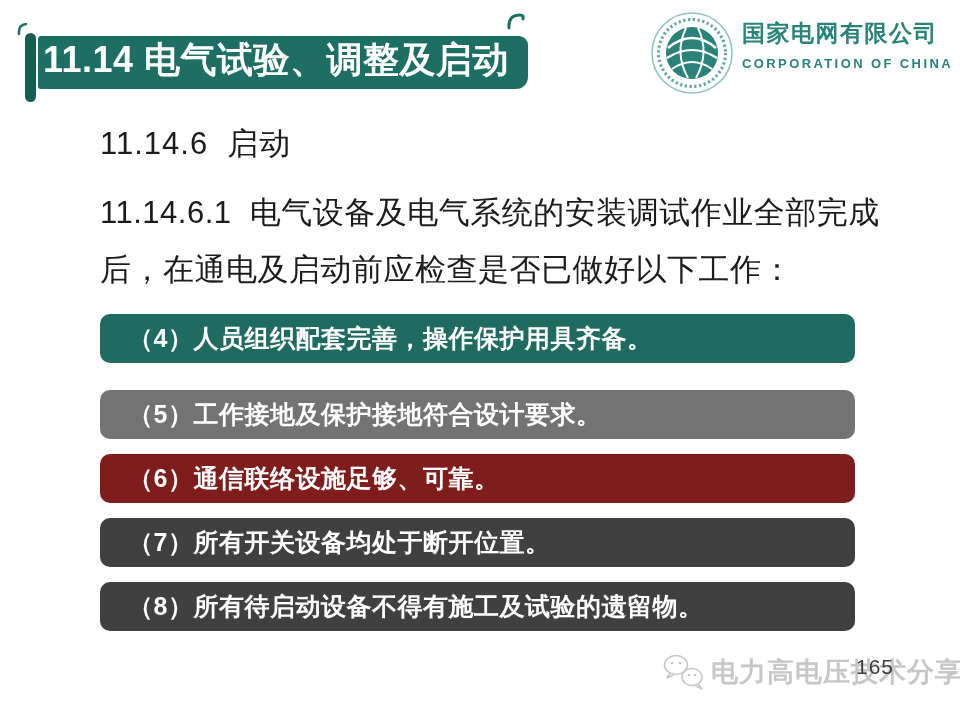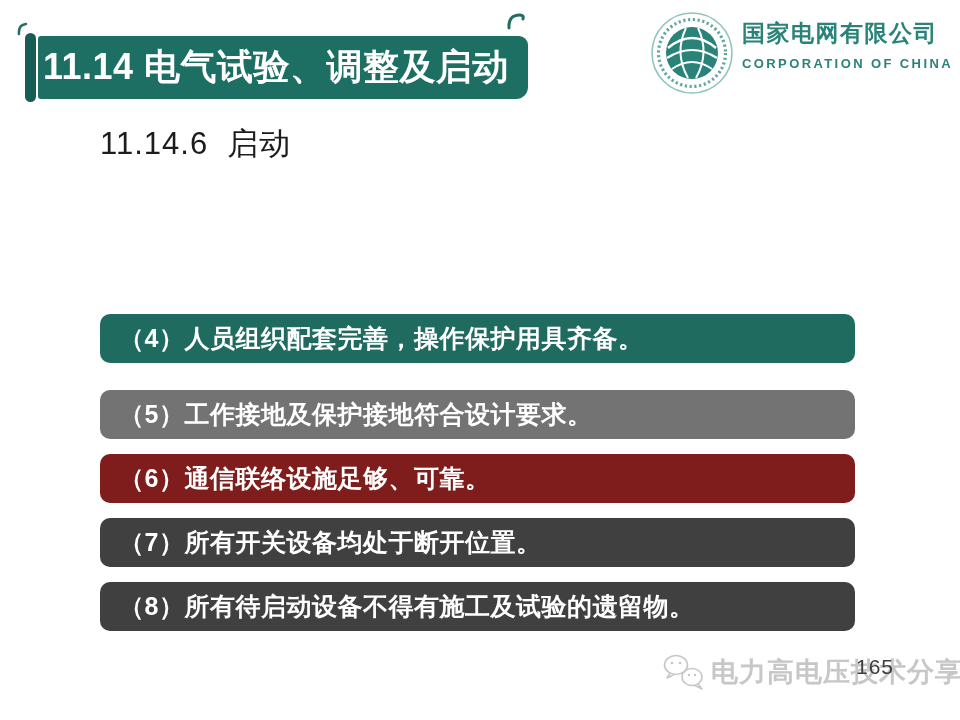--- a/index.html
+++ b/index.html
@@ -14,24 +14,24 @@
 
   
   .accent-bar {
     position: absolute; left: 25px; top: 33px;
     width: 11px; height: 69px;
     background: var(--c-banner-dark, #175D53);
     border-radius: 6px;
   }
   .banner {
     position: absolute; left: 38px; top: 36px;
-    width: 490px; height: 63px;
+    width: 490px; height: 53px;
     background: var(--c-banner, #1E6F63);
     border-radius: 3px 9px 12px 3px;
-    display: flex; align-items: center;
+    display: flex; align-items: flex-start;
   }
   .banner-title {
     margin: 0; padding-left: 5px;
     color: #ffffff; font-size: 36px; font-weight: bold;
     letter-spacing: 0.5px; white-space: nowrap;
   }
   .flourish { position: absolute; }
   .flourish-left  { left: 17px;  top: 22px; }
   .flourish-right { left: 506px; top: 10px; }
 
@@ -70,21 +70,21 @@
 
   
   .checklist {
     position: absolute; left: 100px; top: 314px;
     width: 755px;
     display: flex; flex-direction: column; gap: 15px;
   }
   .bar {
     height: 49px; border-radius: 10px;
     display: flex; align-items: center;
-    padding-left: 19px; box-sizing: border-box;
+    padding-left: 28px; box-sizing: border-box;
   }
   .bar span {
     color: #ffffff; font-size: 25px; font-weight: bold;
     letter-spacing: 0.5px; white-space: nowrap;
   }
 
   
   .footer { position: absolute; left: 662px; top: 652px; display: flex; align-items: center; }
   .wechat-icon { width: 44px; height: 40px; }
   .watermark-text {
@@ -126,20 +126,21 @@
       <path d="M36 20 Q24 45 38 70" fill="none" stroke="#ffffff" stroke-width="2"></path>
       <path d="M48 20 Q60 45 46 70" fill="none" stroke="#ffffff" stroke-width="2"></path>
     </svg>
     <div class="logo-text">
       <div class="logo-cn">国家电网有限公司</div>
       <div class="logo-sub">CORPORATION OF CHINA</div>
     </div>
   </div>
 
   <p class="section-heading">11.14.6  启动</p>
+  <p class="paragraph">11.14.6.1  电气设备及电气系统的安装调试作业全部完成后，在通电及启动前应检查是否已做好以下工作：</p>
 
   <div class="checklist" id="checklist">
       <div class="bar" style="background: rgb(31, 107, 96);">
         <span>（4）人员组织配套完善，操作保护用具齐备。</span>
       </div>
       <div class="bar" style="background: #737373; margin-top: 12px;">
         <span>（5）工作接地及保护接地符合设计要求。</span>
       </div>
       <div class="bar" style="background: #7f1d1d;">
         <span>（6）通信联络设施足够、可靠。</span>

